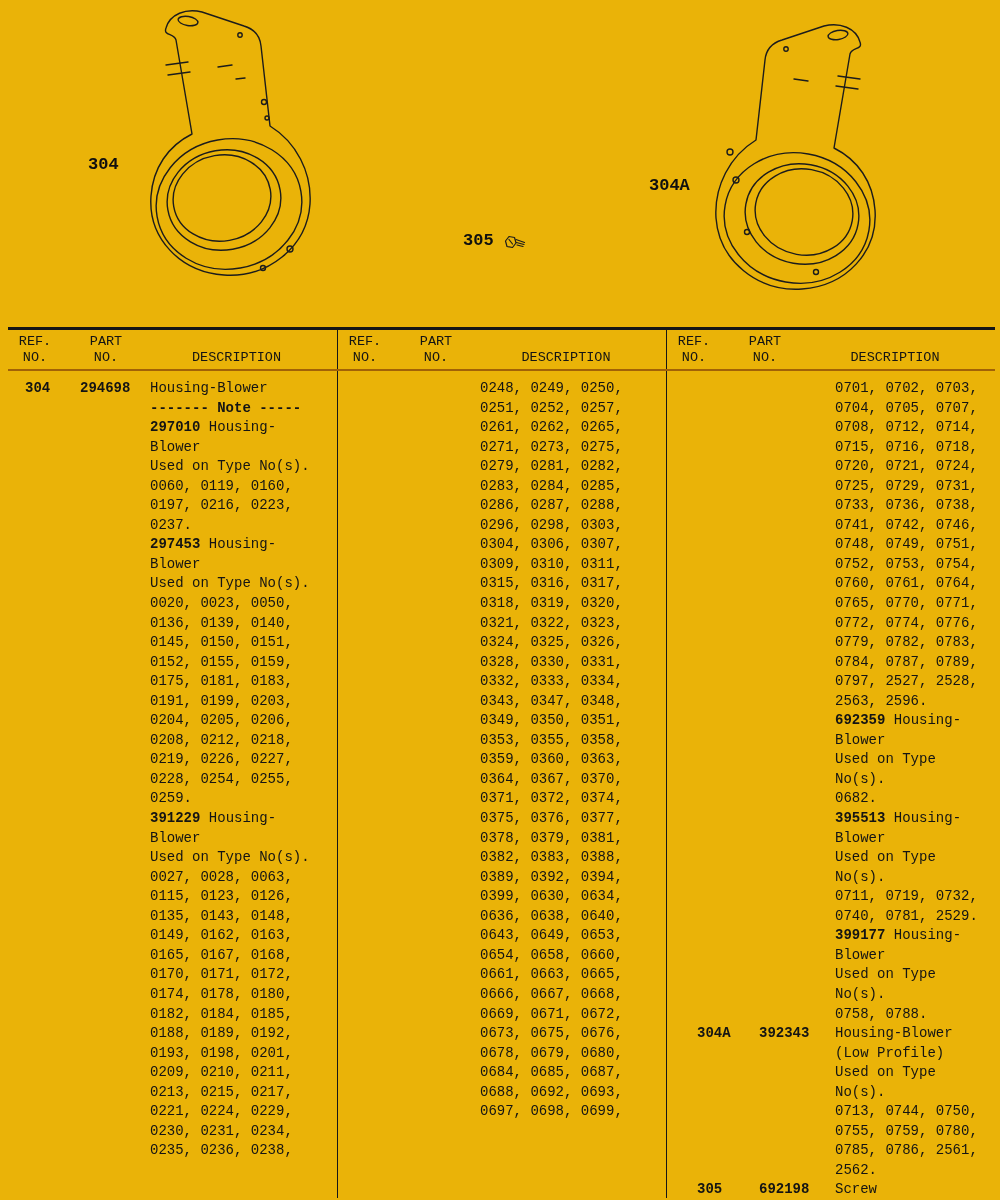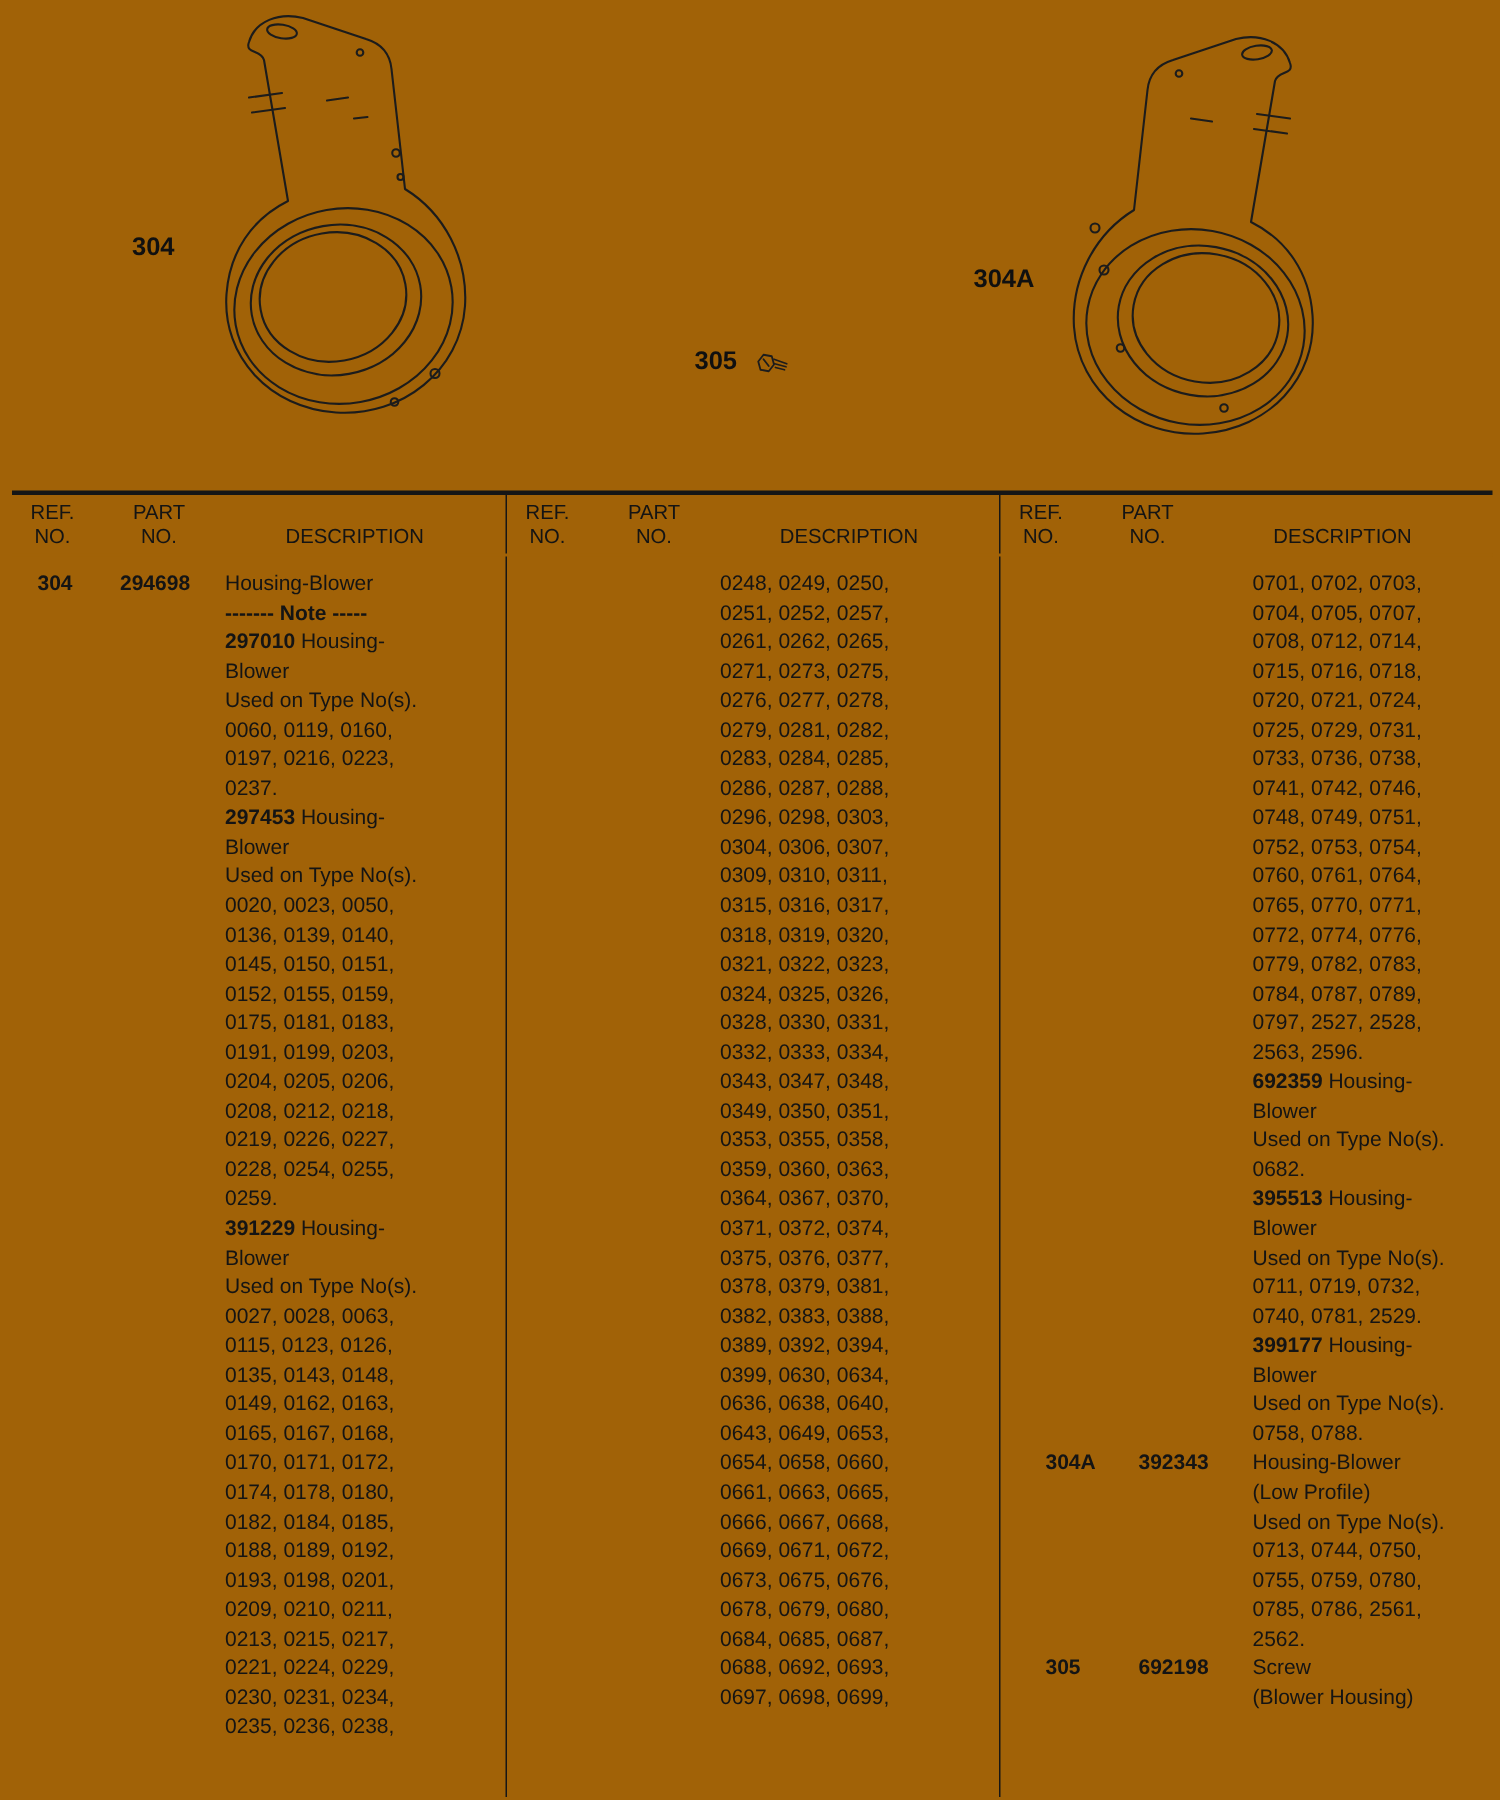--- a/index.html
+++ b/index.html
@@ -1,21 +1,21 @@
 <!DOCTYPE html>
 <html><head>
 <meta charset="utf-8">
 <style>
   * { margin:0; padding:0; box-sizing:border-box; }
   html,body { background:#fff; }
   body {
     width:1000px; height:1200px; position:relative; overflow:hidden;
     font-family:"Liberation Sans", sans-serif; color:#141414;
   }
-  .page { position:absolute; inset:0; background:#a16207; }
+  .page { position:absolute; inset:0; background:#eab308;font-family:Liberation Mono, monospace; }
 
   
   .figure-area { position:absolute; left:0; top:0; width:1000px; height:327px; }
   .fig-label { position:absolute; font-weight:bold; font-size:17px; color:#101010; }
   .label-304  { left:88px;  top:155px; }
   .label-304a { left:649px; top:176px; }
   .label-305  { left:463px; top:231px; }
   .svg-left  { position:absolute; left:136px; top:6px; }
   .svg-right { position:absolute; left:710px; top:20px; }
   .svg-screw { position:absolute; left:503px; top:233px; }
@@ -358,25 +358,20 @@
             <span class="c-desc">0261, 0262, 0265,</span>
           </div>
           <div class="trow">
             <span class="c-ref"></span>
             <span class="c-part"></span>
             <span class="c-desc">0271, 0273, 0275,</span>
           </div>
           <div class="trow">
             <span class="c-ref"></span>
             <span class="c-part"></span>
-            <span class="c-desc">0276, 0277, 0278,</span>
-          </div>
-          <div class="trow">
-            <span class="c-ref"></span>
-            <span class="c-part"></span>
             <span class="c-desc">0279, 0281, 0282,</span>
           </div>
           <div class="trow">
             <span class="c-ref"></span>
             <span class="c-part"></span>
             <span class="c-desc">0283, 0284, 0285,</span>
           </div>
           <div class="trow">
             <span class="c-ref"></span>
             <span class="c-part"></span>

